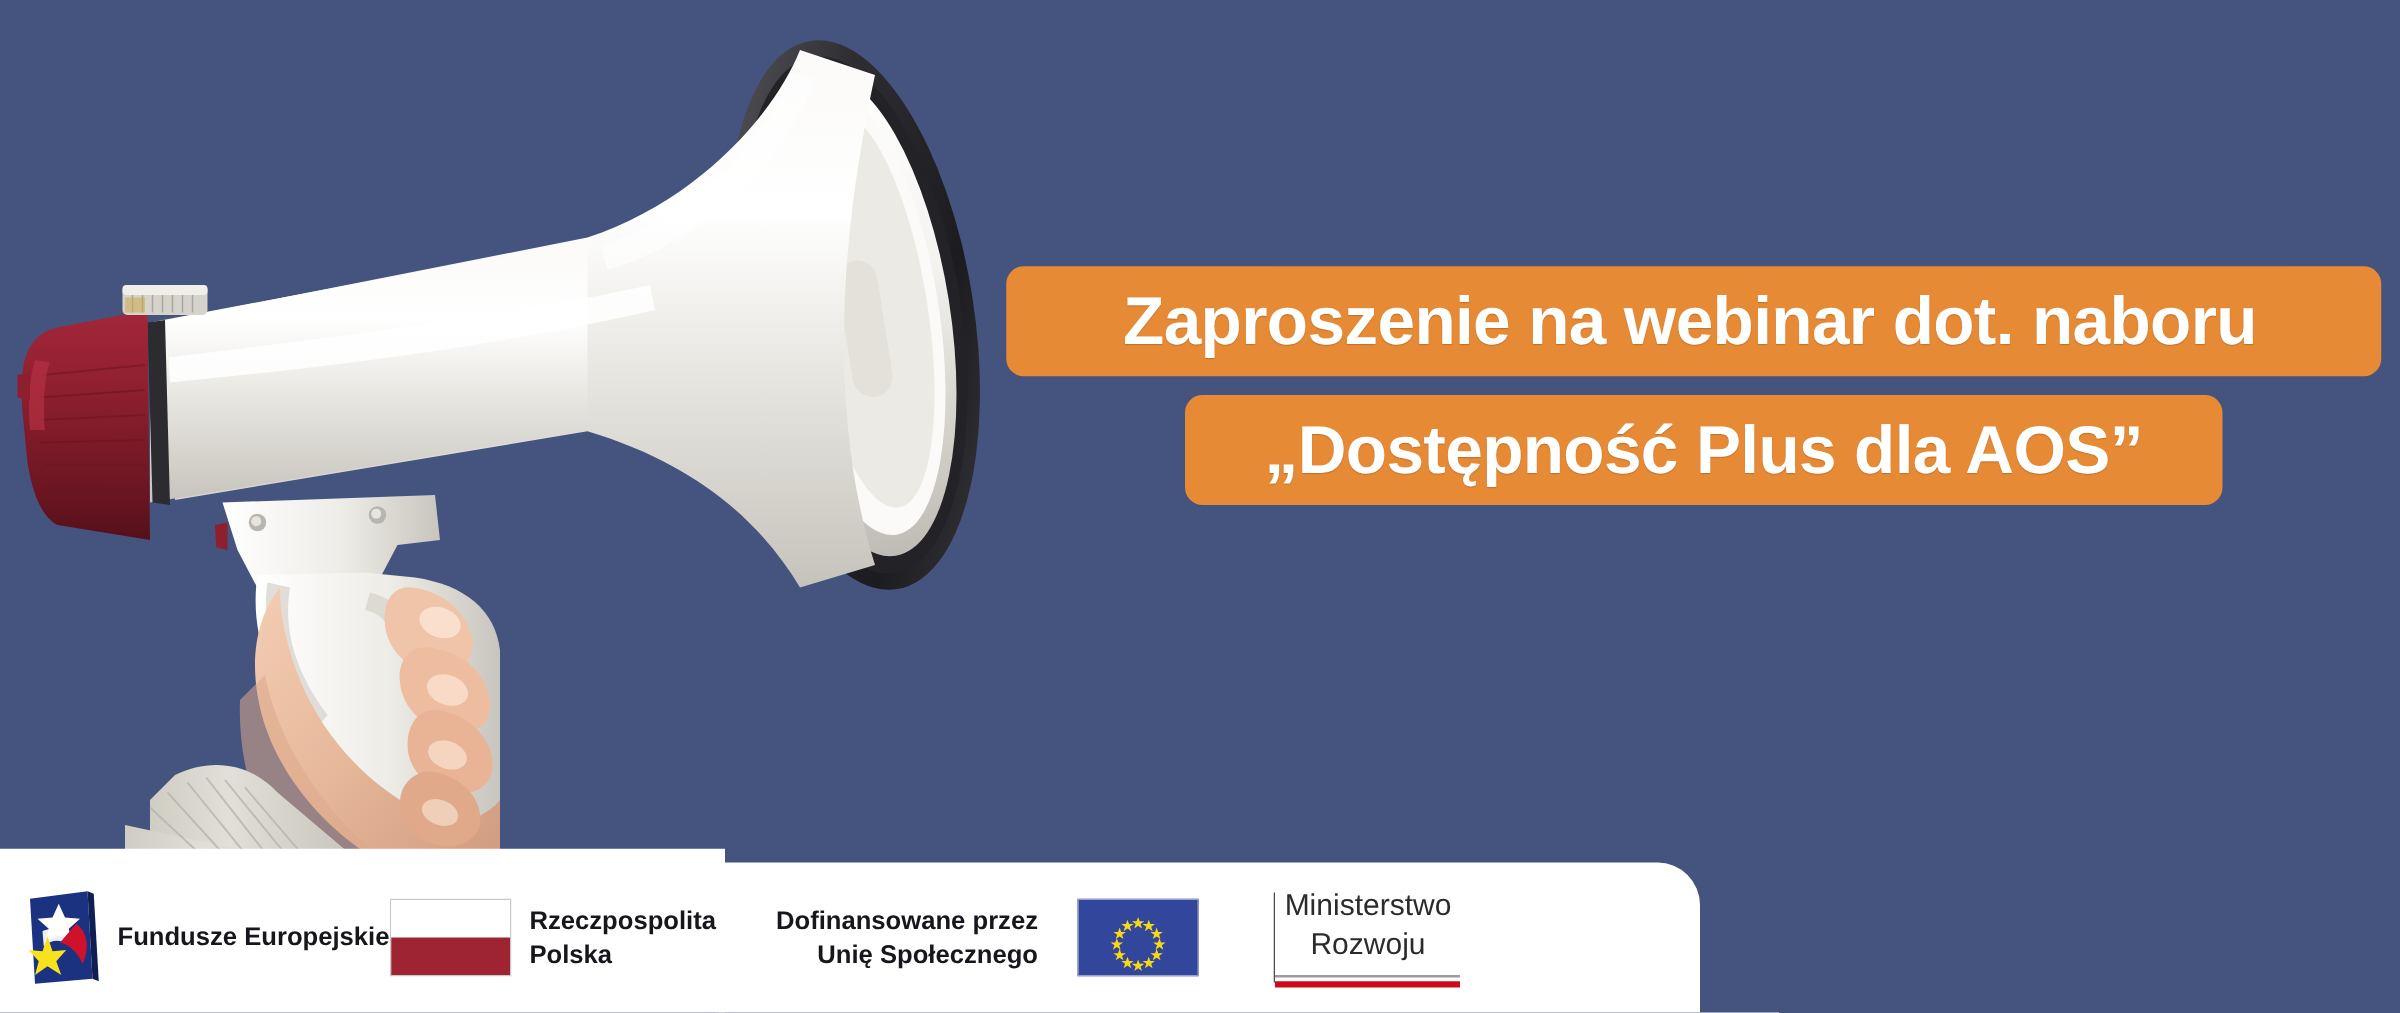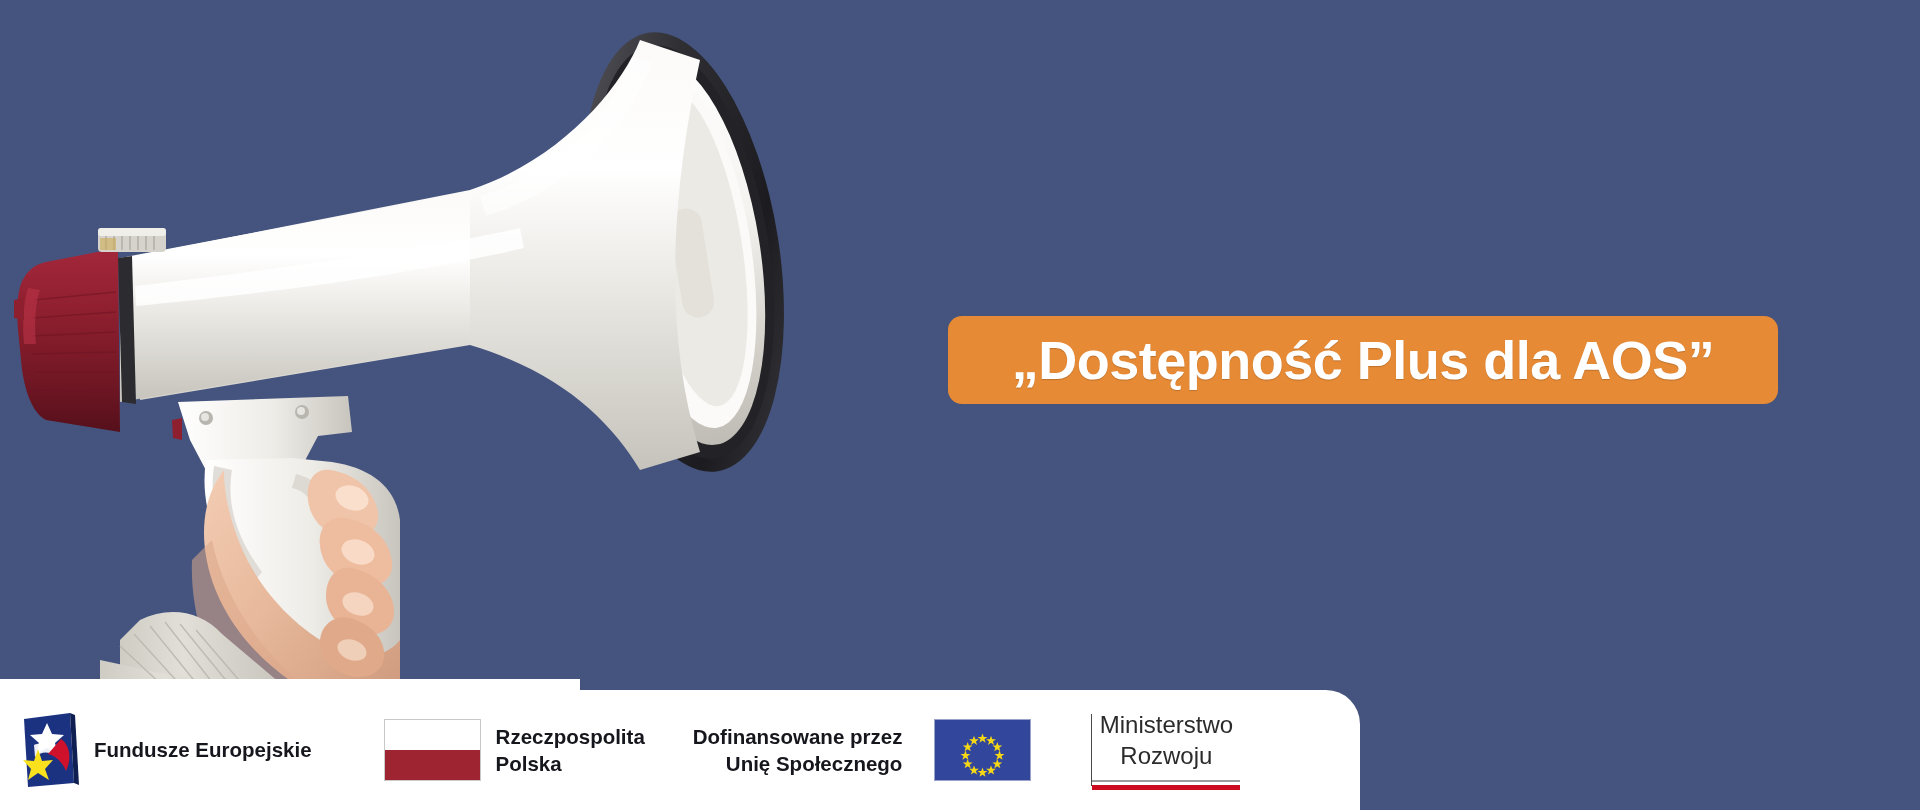--- a/index.html
+++ b/index.html
@@ -118,21 +118,21 @@
   .fe-text {
     margin-left: 14px;
     color: #16161d;
     font-size: 20.5px;
     font-weight: bold;
     line-height: 1.34;
     white-space: nowrap;
   }
 
   
-  .rp-logo { margin-left: 72px; }
+  .rp-logo { }
   .pl-flag {
     width: 97px;
     height: 62px;
     border: 1px solid #c9c9c9;
     box-sizing: border-box;
     display: flex;
     flex-direction: column;
   }
   .pl-flag .stripe-white { flex: 1; background: #ffffff; }
   .pl-flag .stripe-red { flex: 1; background: #9f2432; }
@@ -358,20 +358,23 @@
         <line x1="165" y1="622" x2="226" y2="700"></line>
         <line x1="180" y1="624" x2="242" y2="700"></line>
         <line x1="196" y1="630" x2="256" y2="700"></line>
         <line x1="134" y1="634" x2="194" y2="700"></line>
         <line x1="120" y1="646" x2="178" y2="700"></line>
       </g>
     </svg>
   </div>
 
   <div class="title-block">
+    <div class="title-banner title-banner-1">
+      <span class="title-line">Zaproszenie na webinar dot. naboru</span>
+    </div>
     <div class="title-banner title-banner-2">
       <span class="title-line">„Dostępność Plus dla AOS”</span>
     </div>
   </div>
 
   <div class="footer-bar-left-top"></div>
   <div class="footer-bar-step"></div>
 
   <div class="footer-logos">
 

